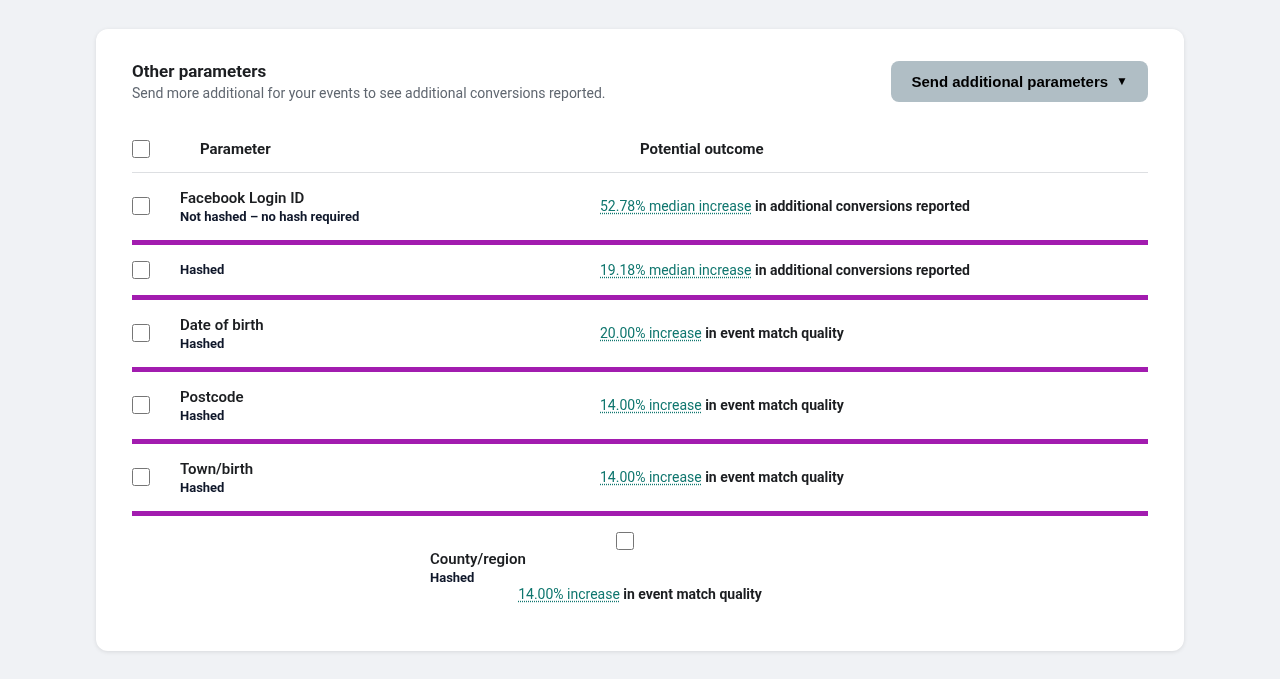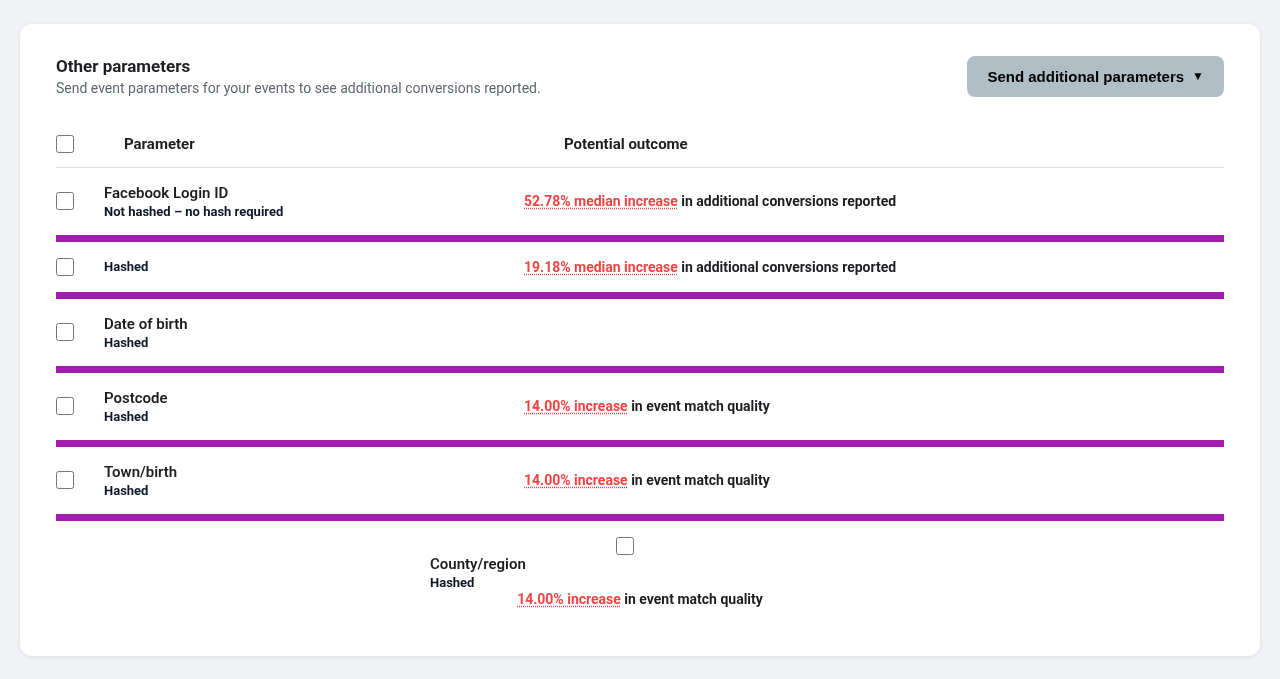--- a/index.html
+++ b/index.html
@@ -15,21 +15,21 @@
       justify-content: center;
       align-items: center;
       min-height: 100vh;
       padding: 20px;
     }
 
     .card {
       background: #ffffff;
       border-radius: 12px;
       padding: 32px 36px;
-      width: 1240px;
+      width: 1088px;
       max-width: 100%;
       box-shadow: 0 1px 4px rgba(0,0,0,0.1);
     }
 
     .header-row {
       display: flex;
       justify-content: space-between;
       align-items: flex-start;
       margin-bottom: 28px;
     }
@@ -95,21 +95,21 @@
       flex: 1;
       font-size: 15px;
       font-weight: 700;
       color: #1c1e21;
     }
 
     .table-row {
       display: flex;
       align-items: center;
       padding: 16px 0;
-      border-bottom: 7px solid #a21caf;
+      border-bottom: 5px solid #a21caf;
     }
 
     .table-row:last-child {
       border-bottom: none;
       flex-direction: column;
     }
 
     .param-info {
       display: flex;
       flex-direction: column;
@@ -126,22 +126,22 @@
       font-size: 13px;
       color: #0f172a;
     }
 
     .outcome-text {
       font-size: 14px;
       color: #1c1e21;
     }
 
     .outcome-highlight {
-      color: #ef4444;
-      font-weight: 700;
+      color: #0f766e;
+      font-weight: 400;
       text-decoration: underline;
       text-decoration-style: dotted;
       text-underline-offset: 2px;
     }
 
     input[type="checkbox"] {
       width: 18px;
       height: 18px;
       cursor: pointer;
       accent-color: #1877f2;
@@ -149,21 +149,21 @@
       border-radius: 3px;
     }
   </style>
 </head>
 <body>
 
 <div class="card">
   <div class="header-row">
     <div class="header-text">
       <h2>Other parameters</h2>
-      <p>Send event parameters for your events to see additional conversions reported.</p>
+      <p>Send more additional for your events to see additional conversions reported.</p>
     </div>
     <button class="send-btn">
       <span>Send additional parameters</span>
       <span class="chevron">▼</span>
     </button>
   </div>
 
   <div class="table-container">
     <div class="table-header">
       <div class="checkbox-col">
@@ -208,20 +208,25 @@
         <div class="table-row">
       <div class="checkbox-col">
         <input type="checkbox" style="">
       </div>
       <div class="param-col">
         <div class="param-info">
           <span class="param-name">Date of birth</span>
           <span class="param-sub">Hashed</span>
         </div>
       </div>
+      <div class="outcome-col">
+        <span class="outcome-text">
+          <span class="outcome-highlight">20.00% increase</span><span> in event match quality</span>
+        </span>
+      </div>
     </div>
         <div class="table-row">
       <div class="checkbox-col">
         <input type="checkbox" style="">
       </div>
       <div class="param-col">
         <div class="param-info">
           <span class="param-name">Postcode</span>
           <span class="param-sub">Hashed</span>
         </div>

